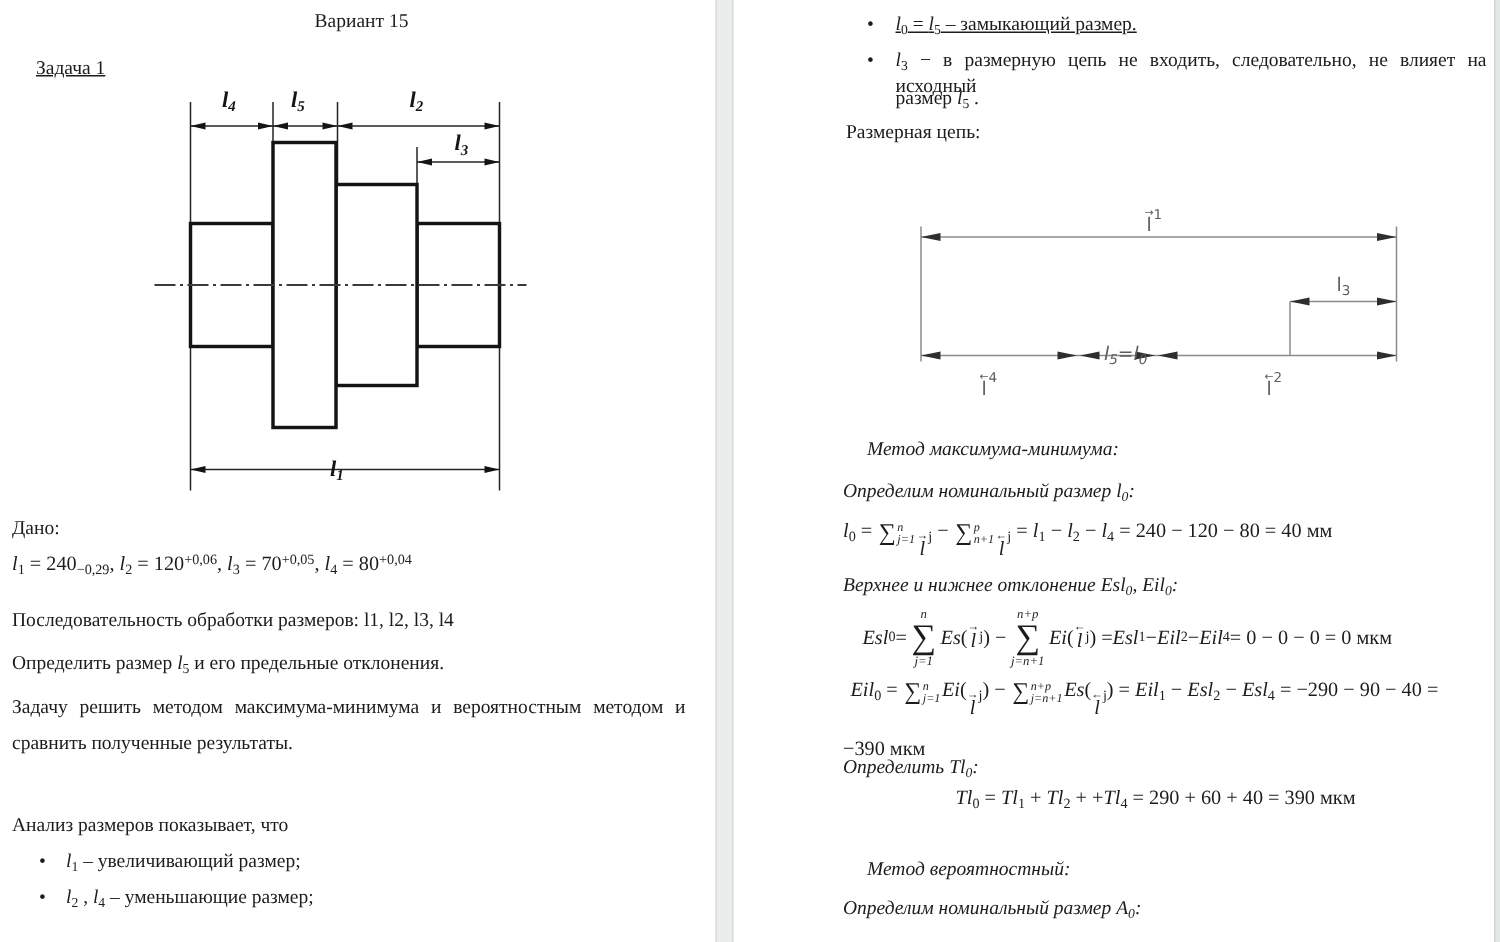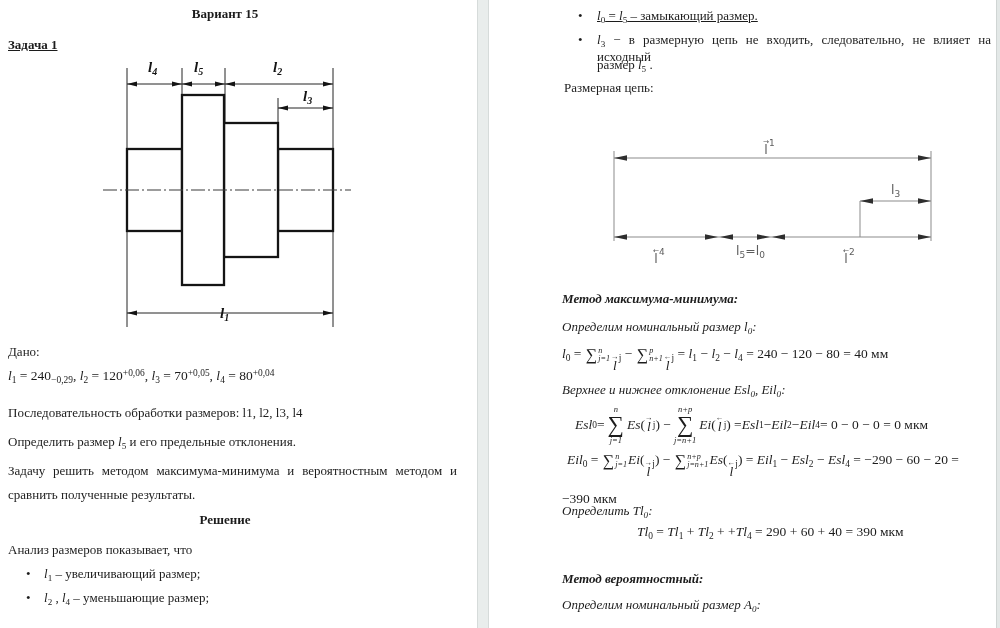--- a/index.html
+++ b/index.html
@@ -7,21 +7,21 @@
        font-family:"Liberation Serif",serif;color:#1c1c1c;}
   .page{position:absolute;top:0;height:628px;background:#ffffff;}
   #left-page{left:0;width:477px;}
   #right-page{left:489px;width:508px;}
   #page-seam{position:absolute;left:477px;top:0;width:12px;height:628px;background:#e9edec;
        border-left:1px solid #d6dbda;border-right:1px solid #d6dbda;box-sizing:border-box;}
   #right-edge{position:absolute;left:996px;top:0;width:4px;height:628px;background:#e3e8e7;
        border-left:1px solid #d0d5d4;box-sizing:border-box;}
   .line{position:absolute;font-size:13px;white-space:nowrap;}
   .fm{font-size:13.5px;}
-  .b{font-weight:bold;}
+  .b{font-weight:normal;padding-left:16px;}
   .it{font-style:italic;}
   .center{text-align:center;}
   .ul{text-decoration:underline;}
   .just{white-space:normal;text-align:justify;text-align-last:justify;}
   .dot{position:absolute;font-size:13px;}
   
   .tk-i{font-style:italic;}
   .tk-sub{font-size:70%;vertical-align:-0.3em;}
   .tk-sup{font-size:70%;vertical-align:0.45em;text-align:center;}
   .tk-ss{display:inline-flex;flex-direction:column;align-items:flex-start;font-size:66%;
@@ -92,21 +92,20 @@
   <span class="cadl" style="left:273px;top:59px;"><span class="tk-t">l</span><span class="tk-sub">2</span></span>
   <span class="cadl" style="left:303px;top:88px;"><span class="tk-t">l</span><span class="tk-sub">3</span></span>
   <span class="cadl" style="left:220px;top:293px;margin-top:12px;"><span class="tk-t">l</span><span class="tk-sub">1</span></span>
 
   <div class="line" style="left:8px;top:344px;">Дано:</div>
   <div class="line fm" style="left:8px;top:368px;"><span class="tk-i">l</span><span class="tk-sub">1</span><span class="tk-t"> =  240</span><span class="tk-sub">−0,29</span><span class="tk-t">, </span><span class="tk-i">l</span><span class="tk-sub">2</span><span class="tk-t"> = 120</span><span class="tk-sup">+0,06</span><span class="tk-t">, </span><span class="tk-i">l</span><span class="tk-sub">3</span><span class="tk-t"> =  70</span><span class="tk-sup">+0,05</span><span class="tk-t">, </span><span class="tk-i">l</span><span class="tk-sub">4</span><span class="tk-t"> =  80</span><span class="tk-sup">+0,04</span></div>
   <div class="line" style="left:8px;top:405px;">Последовательность обработки размеров: l1, l2, l3, l4</div>
   <div class="line" style="left:8px;top:434px;"><span class="tk-t">Определить размер </span><span class="tk-i">l</span><span class="tk-sub">5</span><span class="tk-t"> и его предельные отклонения.</span></div>
   <div class="line" style="left:8px;top:487px;">сравнить полученные результаты.</div>
   <div class="line just" style="left:8px;top:463px;width:449px;">Задачу решить методом максимума-минимума и вероятностным методом и</div>
-  <div class="line b center" style="left:0;top:512px;width:450px;">Решение</div>
   <div class="line" style="left:8px;top:542px;">Анализ размеров показывает, что</div>
   <span class="dot" style="left:26px;top:566px;">•</span>
   <div class="line" style="left:44px;top:566px;"><span class="tk-i">l</span><span class="tk-sub">1</span><span class="tk-t"> – увеличивающий размер;</span></div>
   <span class="dot" style="left:26px;top:590px;">•</span>
   <div class="line" style="left:44px;top:590px;text-align:right;"><span class="tk-i">l</span><span class="tk-sub">2</span><span class="tk-t"> , </span><span class="tk-i">l</span><span class="tk-sub">4</span><span class="tk-t">  – уменьшающие размер;</span></div>
 </div>
 
 <div id="right-page" class="page">
   <span class="dot" style="left:89px;top:8px;">•</span>
   <div class="line" style="left:108px;top:8px;text-decoration:underline;"><span class="tk-i">l</span><span class="tk-sub">0</span><span class="tk-t"> = </span><span class="tk-i">l</span><span class="tk-sub">5</span><span class="tk-t"> – замыкающий размер.</span></div>
@@ -139,21 +138,21 @@
   </svg>
   <span class="cadr" style="left:274px;top:131px;"><span class="tk-vec">
         <span class="vec-arrow">→</span>
         <span class="vec-base">l</span>
       </span><span class="tk-sub">1</span></span>
   <span class="cadr" style="left:402px;top:182px;"><span class="tk-t">l</span><span class="tk-sub">3</span></span>
   <span class="cadr" style="left:164px;top:240px;"><span class="tk-vec">
         <span class="vec-arrow">←</span>
         <span class="vec-base">l</span>
       </span><span class="tk-sub">4</span></span>
-  <span class="cadr" style="left:247px;top:243px;"><span class="tk-t">l</span><span class="tk-sub">5</span><span class="tk-t">=</span><span class="tk-t">l</span><span class="tk-sub">0</span></span>
+  <span class="cadr" style="left:247px;top:228px;font-style:italic;"><span class="tk-t">l</span><span class="tk-sub">5</span><span class="tk-t">=</span><span class="tk-t">l</span><span class="tk-sub">0</span></span>
   <span class="cadr" style="left:354px;top:240px;"><span class="tk-vec">
         <span class="vec-arrow">←</span>
         <span class="vec-base">l</span>
       </span><span class="tk-sub">2</span></span>
 
   <div class="line b it" style="left:73px;top:291px;">Метод максимума-минимума:</div>
   <div class="line it" style="left:73px;top:319px;"><span class="tk-t">Определим номинальный размер </span><span class="tk-i">l</span><span class="tk-sub">0</span><span class="tk-t">:</span></div>
   <div class="line fm" style="left:73px;top:346px;"><span class="tk-i">l</span><span class="tk-sub">0</span><span class="tk-t"> = </span><span class="tk-sum">
         <span class="sum-sigma">∑</span>
         <span class="tk-ss">
@@ -225,21 +224,21 @@
         <span class="vec-base">l</span>
       </span><span class="tk-sub">j</span><span class="tk-t">) − </span><span class="tk-sum">
         <span class="sum-sigma">∑</span>
         <span class="tk-ss">
           <span class="ss-sup">n+p</span>
           <span class="ss-sub">j=n+1</span>
         </span>
       </span><span class="tk-i">Es</span><span class="tk-t">(</span><span class="tk-vec">
         <span class="vec-arrow">←</span>
         <span class="vec-base">l</span>
-      </span><span class="tk-sub">j</span><span class="tk-t">) = </span><span class="tk-i">Eil</span><span class="tk-sub">1</span><span class="tk-t"> − </span><span class="tk-i">Esl</span><span class="tk-sub">2</span><span class="tk-t"> − </span><span class="tk-i">Esl</span><span class="tk-sub">4</span><span class="tk-t"> = −290 − 60 − 20 =</span></div>
+      </span><span class="tk-sub">j</span><span class="tk-t">) = </span><span class="tk-i">Eil</span><span class="tk-sub">1</span><span class="tk-t"> − </span><span class="tk-i">Esl</span><span class="tk-sub">2</span><span class="tk-t"> − </span><span class="tk-i">Esl</span><span class="tk-sub">4</span><span class="tk-t"> = −290 − 90 − 40 =</span></div>
   <div class="line fm" style="left:73px;top:477px;margin-top:14px;"><span class="tk-t">−390 мкм</span></div>
   <div class="line it" style="left:73px;top:503px;"><span class="tk-t">Определить   </span><span class="tk-i">Tl</span><span class="tk-sub">0</span><span class="tk-t">:</span></div>
   <div class="line fm" style="left:148px;top:524px;"><span class="tk-i">Tl</span><span class="tk-sub">0</span><span class="tk-t"> = </span><span class="tk-i">Tl</span><span class="tk-sub">1</span><span class="tk-t"> + </span><span class="tk-i">Tl</span><span class="tk-sub">2</span><span class="tk-t"> + +</span><span class="tk-i">Tl</span><span class="tk-sub">4</span><span class="tk-t"> = 290 + 60 + 40 = 390 мкм</span></div>
   <div class="line b it" style="left:73px;top:571px;">Метод вероятностный:</div>
   <div class="line it" style="left:73px;top:597px;"><span class="tk-t">Определим номинальный размер </span><span class="tk-t">A</span><span class="tk-sub">0</span><span class="tk-t">:</span></div>
 </div>
 
 <div id="page-seam"></div>
 <div id="right-edge"></div>
 

